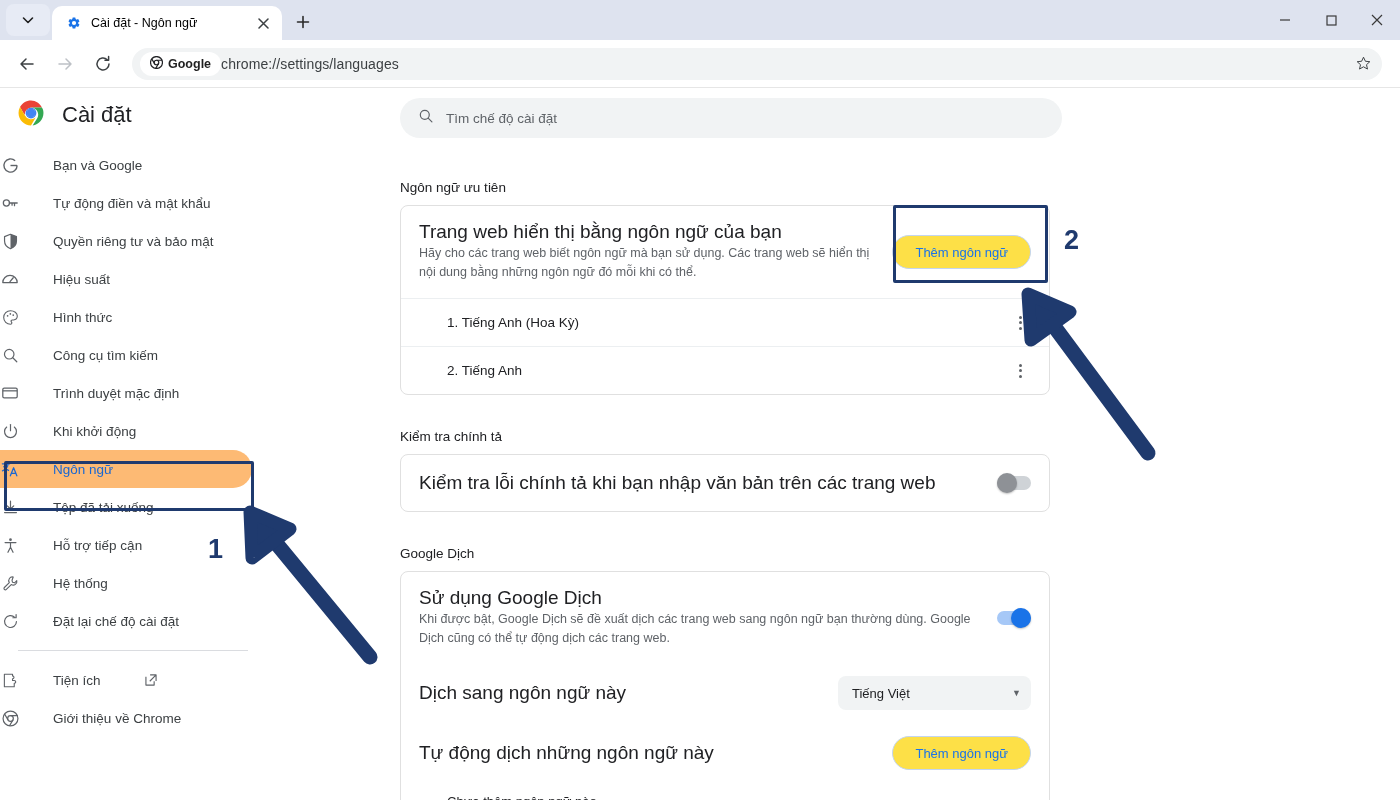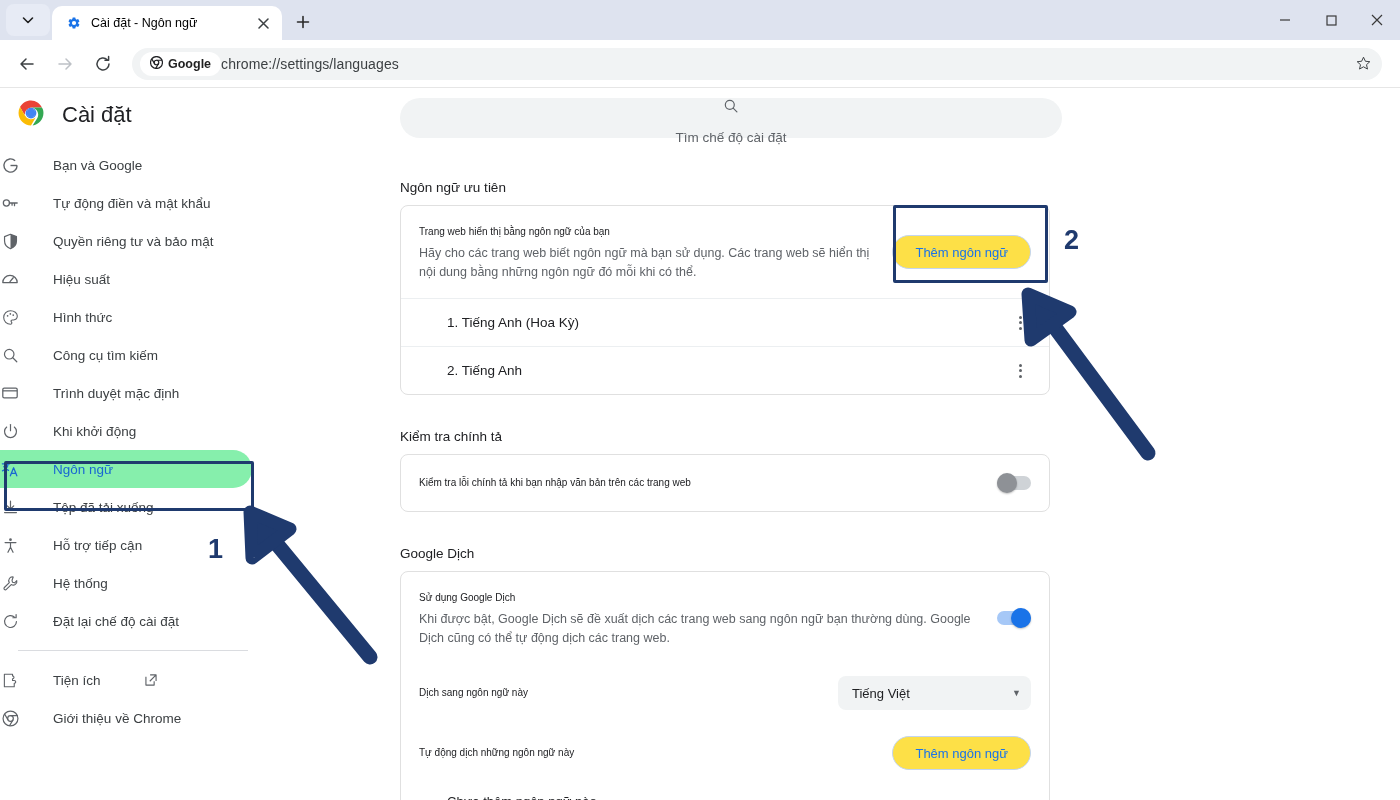--- a/index.html
+++ b/index.html
@@ -73,41 +73,41 @@
   .sidebar { position:absolute; top:88px; left:0; width:270px; height:712px; background:#fff; }
   .brand { display:flex; align-items:center; gap:18px; padding:12px 0 10px 18px; }
   .brand-title { font-size:22px; color:#202124; }
   .nav { margin-top:6px; }
   .nav-item {
     display:flex; align-items:center; gap:33px;
     height:38px; margin:0 18px 0 0;
     border-radius:0 19px 19px 0; color:#3c4043; font-size:13.5px;
   }
   .nav-item .ni-icon { width:20px; height:20px; flex:none; display:flex; align-items:center; justify-content:center; color:#5f6368; }
-  .nav-item.active { background:#86efac; color:#1967d2; font-weight:500; }
+  .nav-item.active { background:#fdba74; color:#1967d2; font-weight:500; }
   .nav-item.active .ni-icon { color:#1967d2; }
   .nav-sep { height:1px; background:#dadce0; margin:10px 22px 10px 18px; }
   .ext-link-ic { margin-left:10px; width:15px; height:15px; display:inline-flex; align-items:center; justify-content:center; color:#5f6368; }
 
   
   .main { position:absolute; top:88px; left:270px; width:1130px; height:712px; background:#fff; overflow:hidden; }
   .search-wrap { padding:10px 0 0 130px; }
   .search-box {
     width:662px; height:40px; border-radius:20px; background:#f1f3f4;
-    display:flex; align-items:center; gap:12px; padding:0 18px;flex-direction:column;
+    display:flex; align-items:center; gap:12px; padding:0 18px;
   }
   .search-box .sb-text { font-size:13.5px; color:#5f6368; }
   .section-title { font-size:13.5px; color:#202124; margin:42px 0 10px 130px; }
   .card {
     width:650px; margin-left:130px; background:#fff;
     border:1px solid #e0e0e0; border-radius:8px;
   }
   .card-row { display:flex; align-items:center; padding:16px 18px; }
   .card-row .left { flex:1; padding-right:16px; }
-  .row-title { font-size:10px; color:#202124; line-height:20px; }
+  .row-title { font-size:19px; color:#202124; line-height:20px; }
   .row-desc { font-size:12.5px; color:#5f6368; line-height:19px; margin-top:2px; }
   .btn-outline {
     height:34px; padding:0 22px; border-radius:17px;
     border:1px solid #c3d5f0; background:#fde047;
     color:#1a73e8; font-size:13px; font-weight:500;
     display:flex; align-items:center; justify-content:center; white-space:nowrap;
   }
   .lang-row {
     display:flex; align-items:center; height:48px;
     padding:0 18px 0 46px; border-top:1px solid #eceff1;

